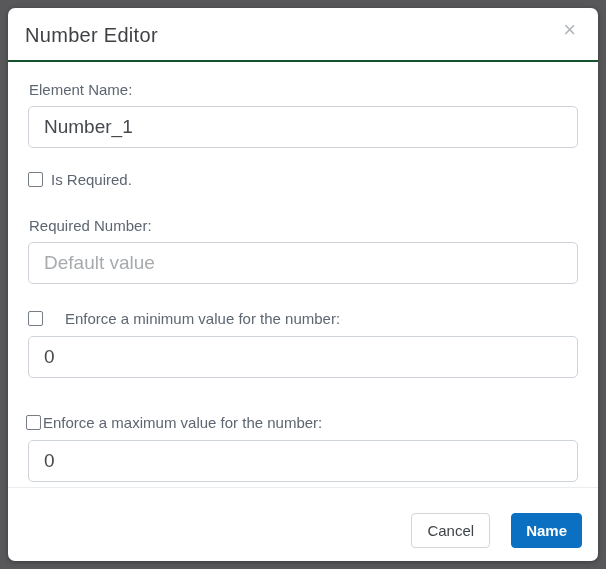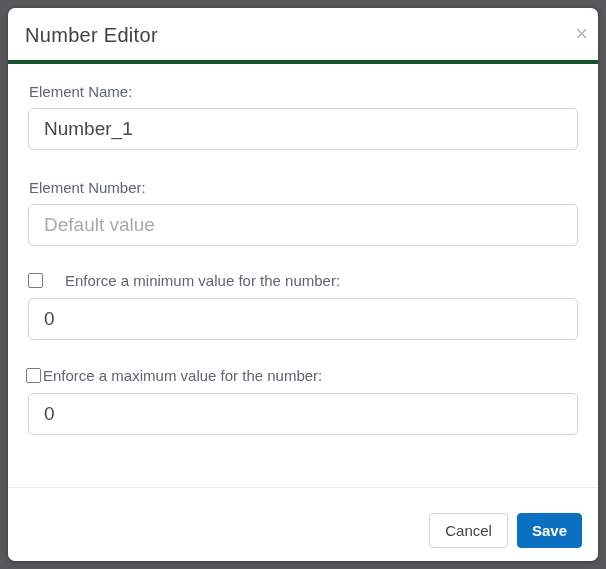--- a/index.html
+++ b/index.html
@@ -24,24 +24,24 @@
     height: 553px;
     background: #ffffff;
     border-radius: 7px;
     box-shadow: 0 1px 5px rgba(0,0,0,0.35);
     display: flex;
     flex-direction: column;
     box-sizing: border-box;
   }
   .modal-header {
     display: flex;
-    align-items: center;
+    align-items: flex-start;
     justify-content: space-between;
-    padding: 15px 8px 13px 17px;
-    border-bottom: 4px solid #14532d;
+    padding: 15px 20px 13px 17px;
+    border-bottom: 2px solid #14532d;
   }
   .modal-title {
     font-size: 20px;
     color: #3f4144;
     letter-spacing: 0.3px;
     line-height: 24px;
     font-weight: 400;
   }
   .close-btn {
     background: none;
@@ -91,21 +91,21 @@
   .check-row {
     display: flex;
     align-items: center;
     font-size: 15px;
     color: #5d6671;
     line-height: 17px;
     cursor: pointer;
   }
   .check-row.required { margin-top: 23px; }
   .check-row.min { margin-top: 26px; gap: 14px; }
-  .check-row.max { margin-top: 27px; }
+  .check-row.max { margin-top: 36px; }
   .checkbox {
     appearance: none;
     -webkit-appearance: none;
     width: 15px;
     height: 15px;
     border: 1px solid #767d84;
     border-radius: 2px;
     background: #fff;
     margin: 0 8px 0 0;
     flex: 0 0 auto;
@@ -121,20 +121,21 @@
     align-items: center;
     gap: 9px;
   }
   .btn {
     font-family: "Liberation Sans", sans-serif;
     font-size: 15px;
     line-height: 19px;
     border-radius: 4px;
     padding: 7px 15px;
     cursor: pointer;
+    margin-left: 12px;
   }
   .btn-cancel {
     background: #ffffff;
     border: 1px solid #d6d6d6;
     color: #3f4449;
   }
   .btn-save {
     background: #0c70c2;
     border: 1px solid #0c70c2;
     color: #ffffff;
@@ -152,36 +153,40 @@
   <div class="modal-header">
     <div class="modal-title">Number Editor</div>
     <button class="close-btn">×</button>
   </div>
 
   <div class="modal-body">
 
     <label class="field-label">Element Name:</label>
     <input class="text-input" type="text" value="Number_1" style="">
 
+    <label class="check-row required">
+      <input type="checkbox" class="checkbox" style="">
+      <span>Is Required.</span>
+    </label>
 
-    <label class="field-label second">Element Number:</label>
+    <label class="field-label second">Required Number:</label>
     <input class="text-input" type="text" placeholder="Default value" style="">
 
     <label class="check-row min">
       <input type="checkbox" class="checkbox" style="">
       <span>Enforce a minimum value for the number:</span>
     </label>
     <input class="text-input num" type="text" value="0" style="">
 
     <label class="check-row max">
       <input type="checkbox" class="checkbox" style="">
       <span>Enforce a maximum value for the number:</span>
     </label>
     <input class="text-input num" type="text" value="0" style="">
 
   </div>
 
   <div class="modal-footer">
     <button class="btn btn-cancel">Cancel</button>
-    <button class="btn btn-save">Save</button>
+    <button class="btn btn-save">Name</button>
   </div>
 
 </div>
 
 </body></html>

